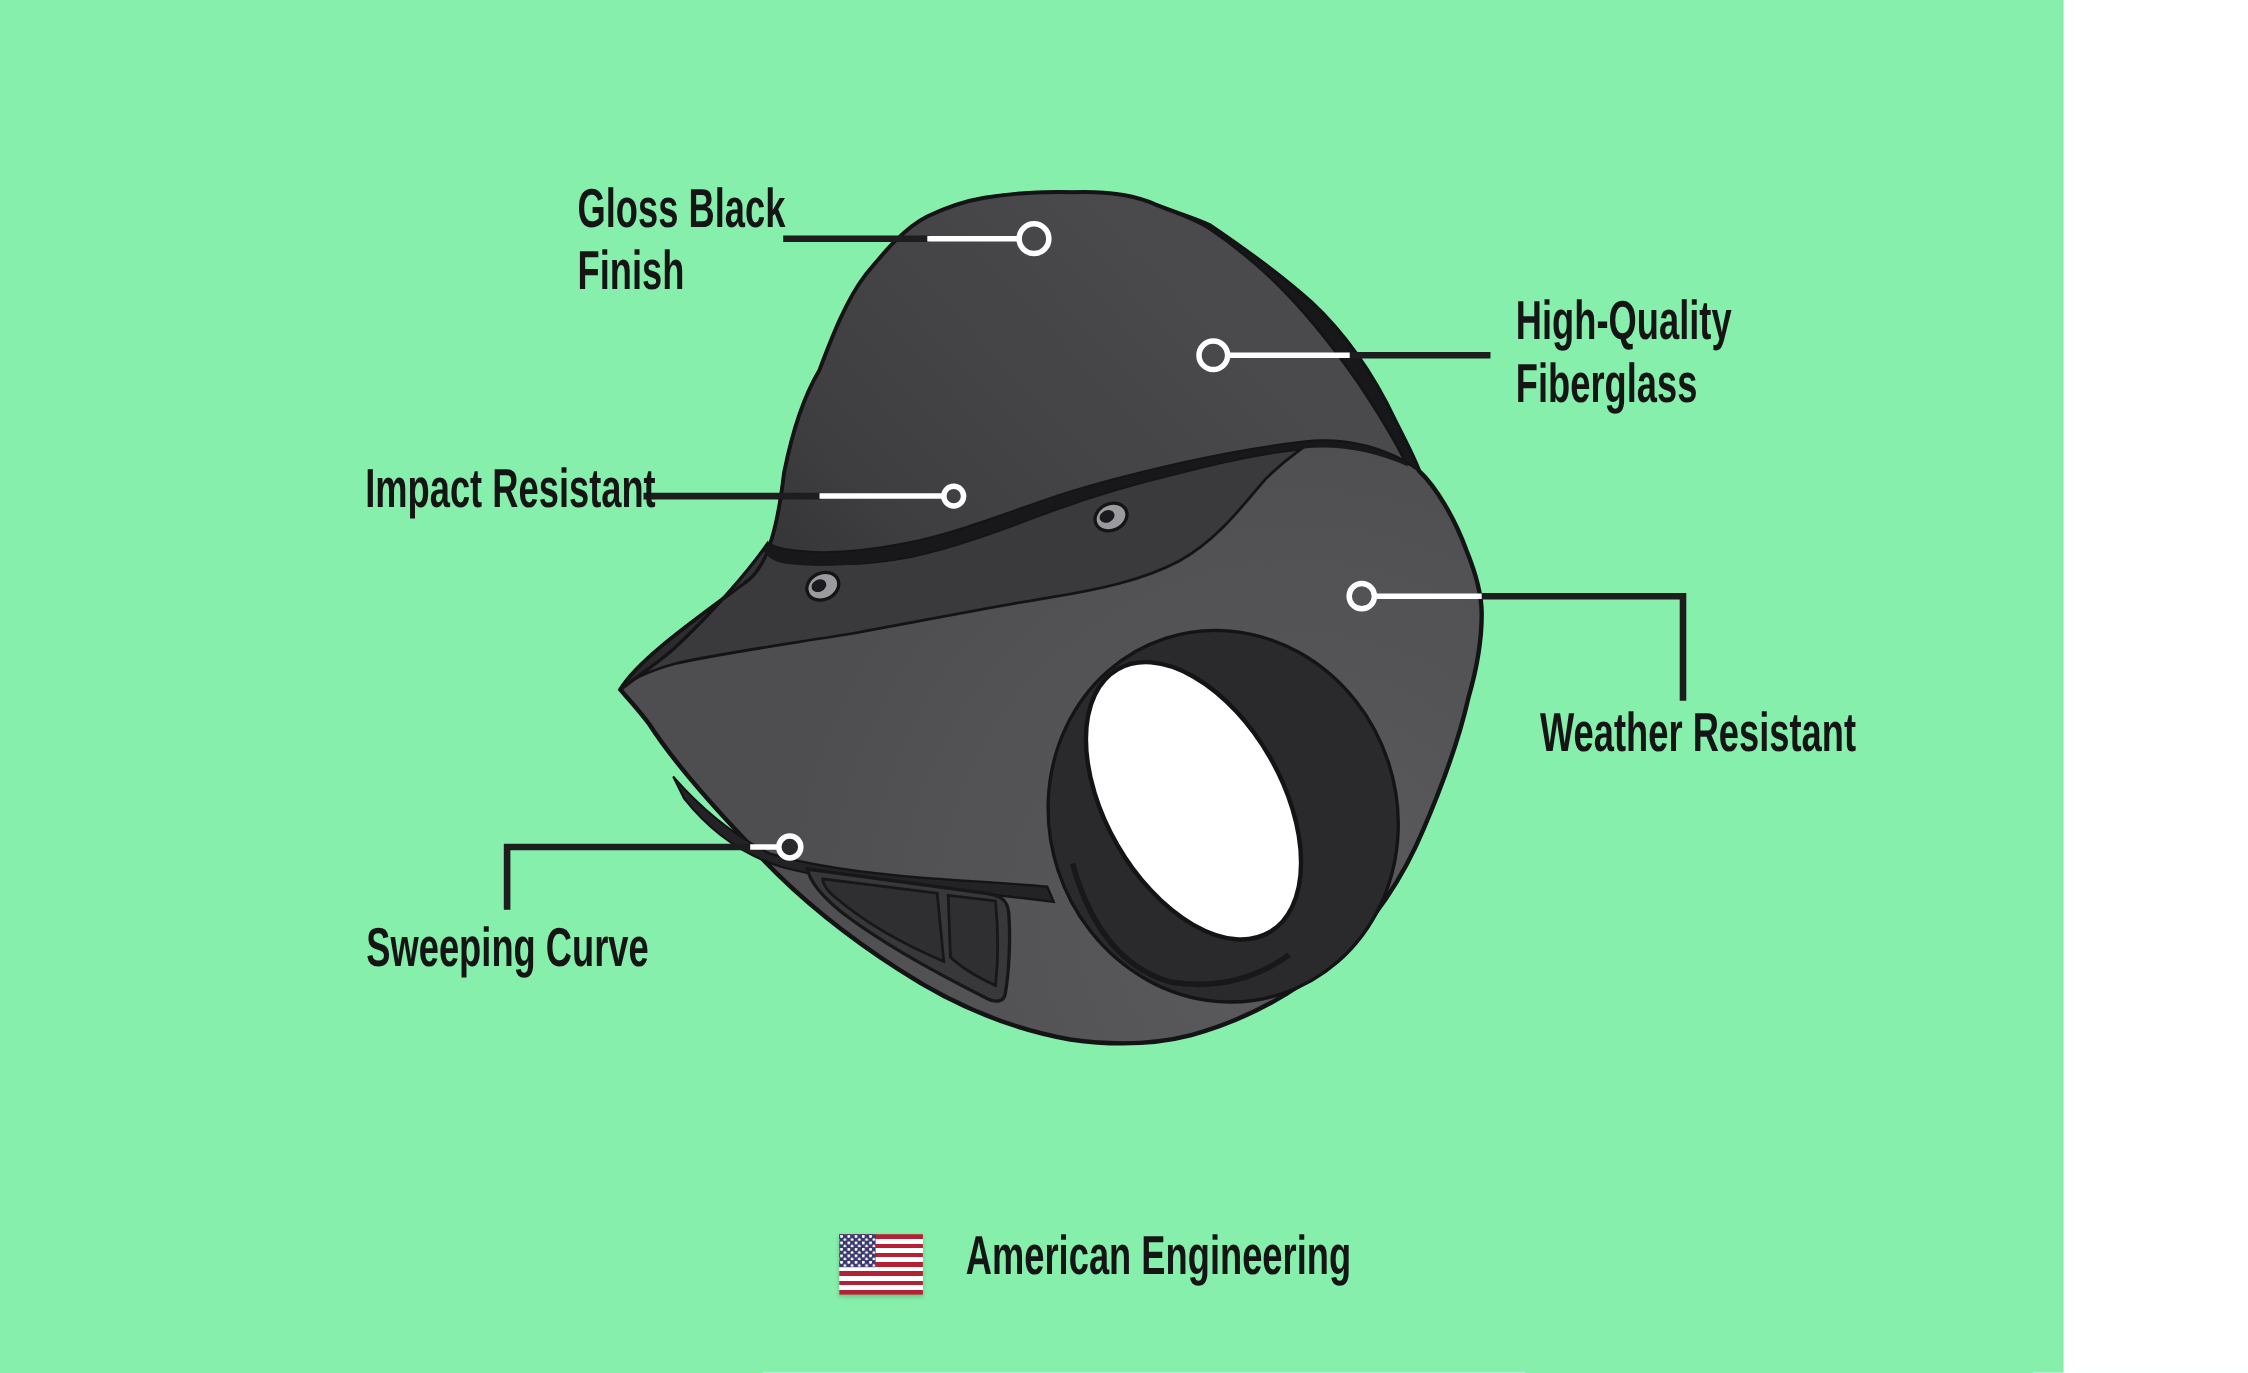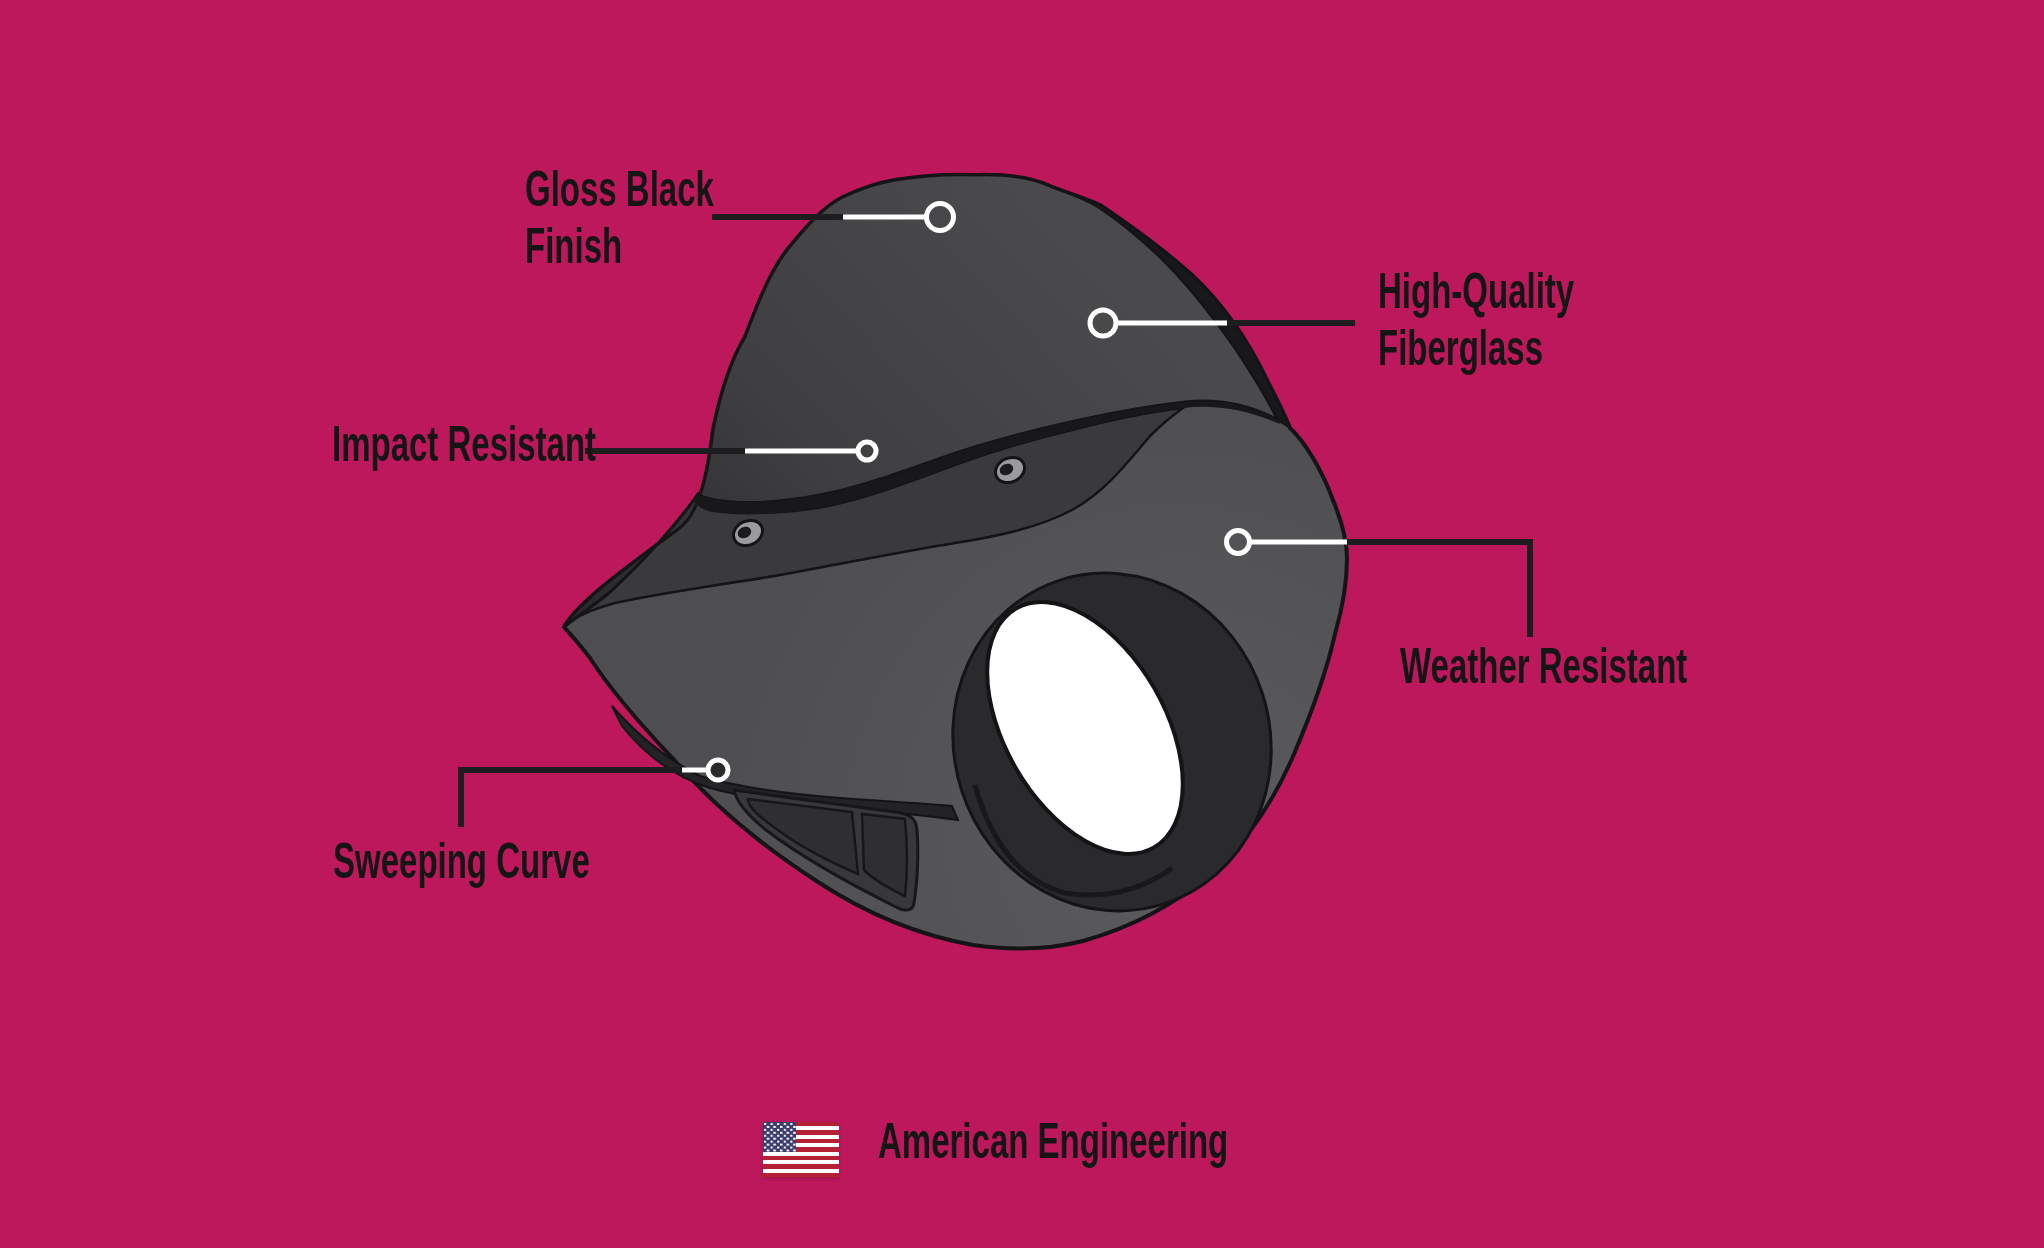--- a/index.html
+++ b/index.html
@@ -1,16 +1,16 @@
 <!DOCTYPE html>
 <html><head>
 <meta charset="utf-8">
 <style>
   html,body{margin:0;padding:0;background:#ffffff;}
-  #stage{position:relative;width:2044px;height:1248px;background:#be185d;overflow:hidden;
+  #stage{position:relative;width:1876px;height:1248px;background:#86efac;overflow:hidden;
          font-family:"Liberation Sans",sans-serif;}
   #art{position:absolute;left:0;top:0;z-index:1;}
   .label{position:absolute;z-index:3;font:700 50px/57px "Liberation Sans",sans-serif;
          color:#151515;transform:scaleX(.66);transform-origin:0 0;white-space:nowrap;}
   .flag{position:absolute;left:763px;top:1122px;width:76px;height:55px;z-index:3;
         background:repeating-linear-gradient(180deg,#b22234 0 4.23px,#ffffff 4.23px 8.46px);
         box-shadow:0 2px 4px rgba(0,0,0,.18);}
   .canton{position:absolute;left:0;top:0;width:33px;height:30px;background-color:#3c3b6e;
         background-image:radial-gradient(circle at 2px 2px,#fff 1.1px,transparent 1.5px),
                          radial-gradient(circle at 5px 5px,#fff 1.1px,transparent 1.5px);

